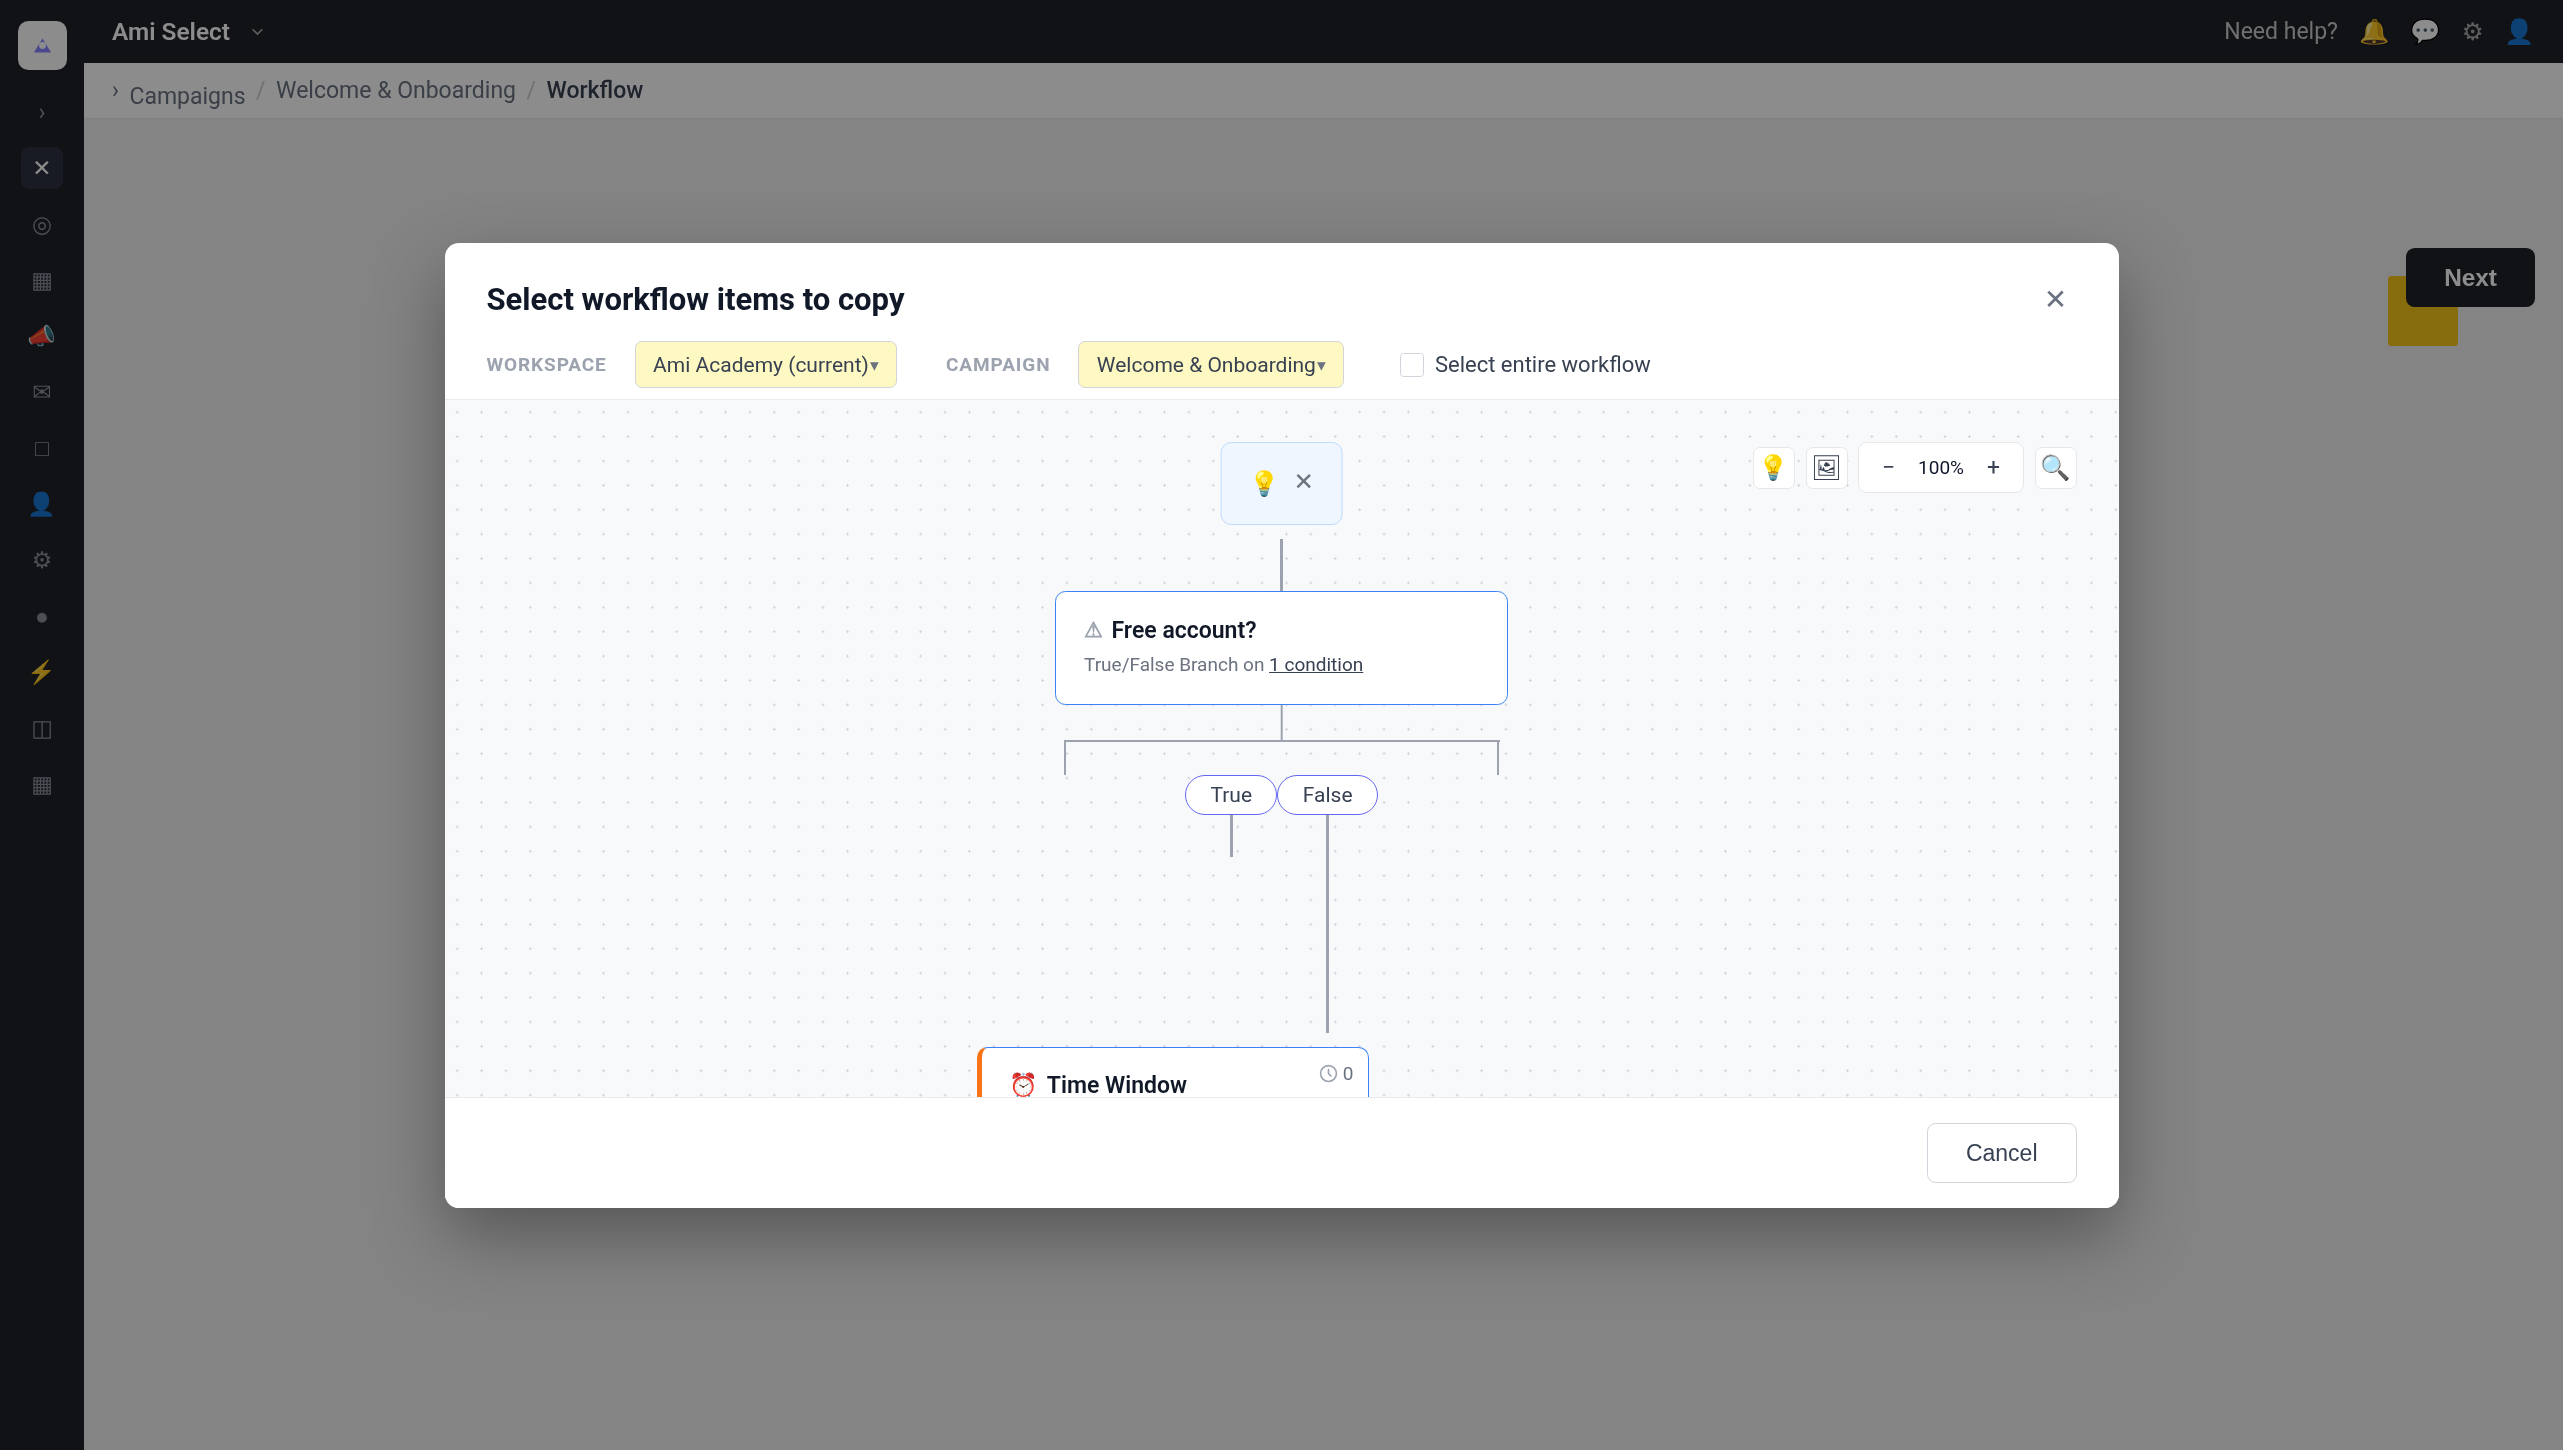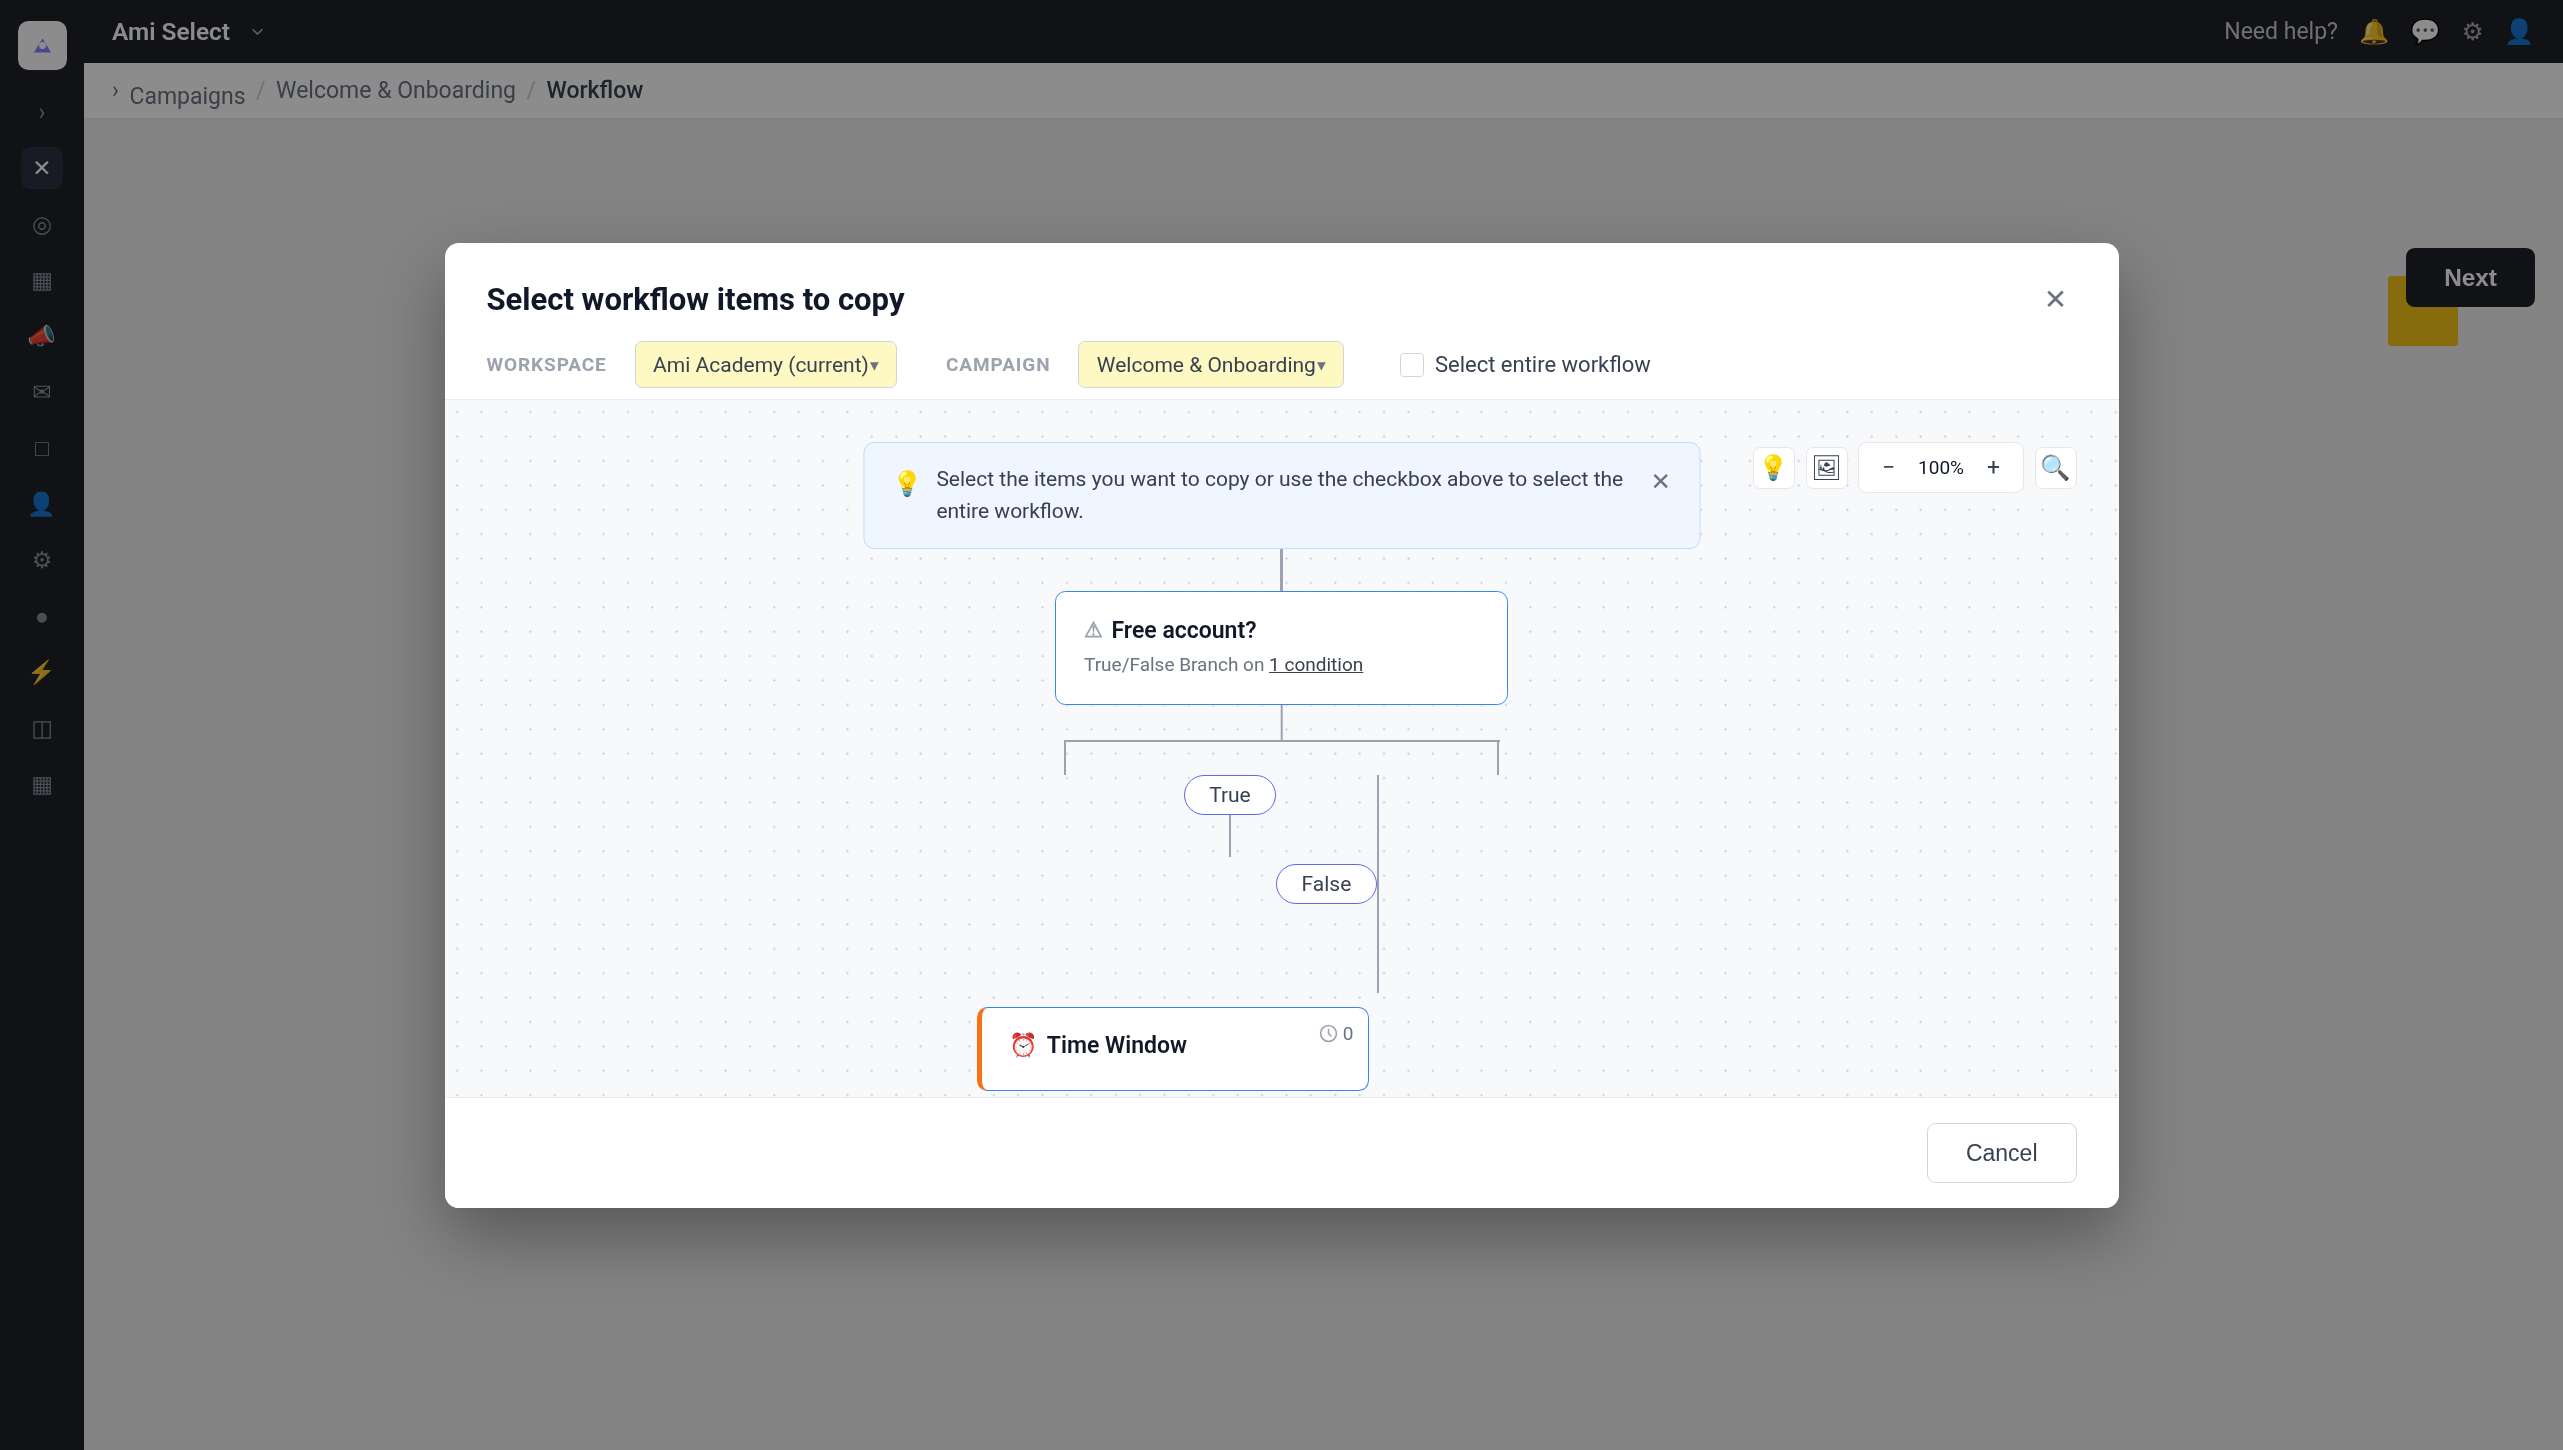--- a/index.html
+++ b/index.html
@@ -502,21 +502,20 @@
           <div class="checkbox-box"></div>
           <span>Select entire workflow</span>
         </div>
       </div>
     </div>
 
     <div class="modal-body">
 
       <div class="info-banner">
         <span class="info-icon">💡</span>
-        <span>Select the items you want to copy or use the checkbox above to select the entire workflow.</span>
         <span class="info-close">✕</span>
       </div>
 
       <div class="zoom-top-controls">
         <div class="zoom-icon-btn">💡</div>
         <div class="zoom-icon-btn">🖼</div>
         <div style="display:flex;align-items:center;background:#fff;border:0.9px solid #e5e7eb;border-radius:8.7px;padding:5.2px 10.5px;gap:3.5px;">
           <div class="zoom-btn">−</div>
           <span class="zoom-pct">100%</span>
           <div class="zoom-btn">+</div>
@@ -548,21 +547,21 @@
 
           <div style="position:absolute;left:calc(50% + 215px);top:35px;width:2.6px;height:35px;background:#9ca3af;"></div>
         </div>
 
         <div style="display:flex;width:610px;justify-content:center;margin-bottom:14px;">
           <div style="display:flex;flex-direction:column;align-items:center;gap:0;margin-left:8.7px;">
             <div class="branch-label">True</div>
 
             <div style="width:2.6px;height:42px;background:#9ca3af;margin-top:0;"></div>
           </div>
-          <div style="display:flex;flex-direction:row;align-items:center;gap:0;margin-right:8.7px;">
+          <div style="display:flex;flex-direction:column;align-items:center;gap:0;margin-right:8.7px;">
             <div class="branch-label">False</div>
 
             <div style="width:2.6px;height:218px;background:#9ca3af;margin-top:0;"></div>
           </div>
         </div>
 
         <div style="display:flex;width:610px;justify-content:flex-start;">
           <div style="margin-left:0px;">
             <div class="node-card orange-left" style="width:392px;">
               <div class="node-title">

